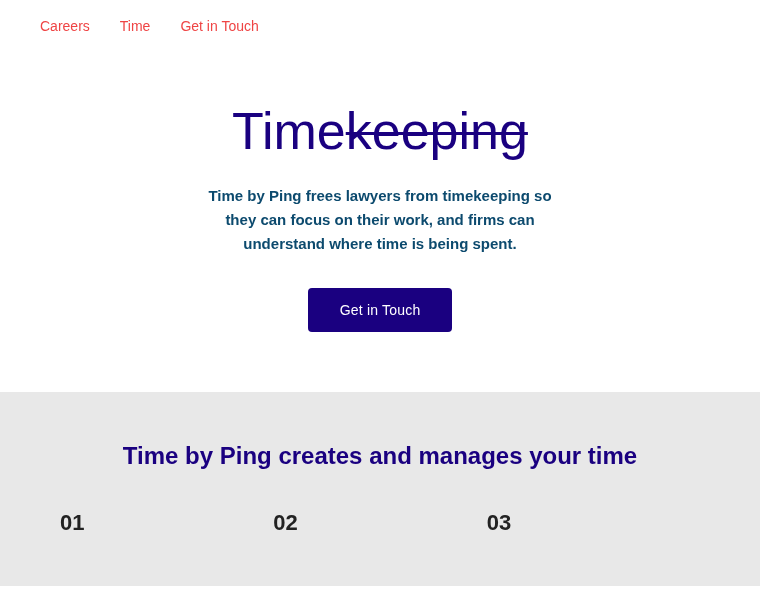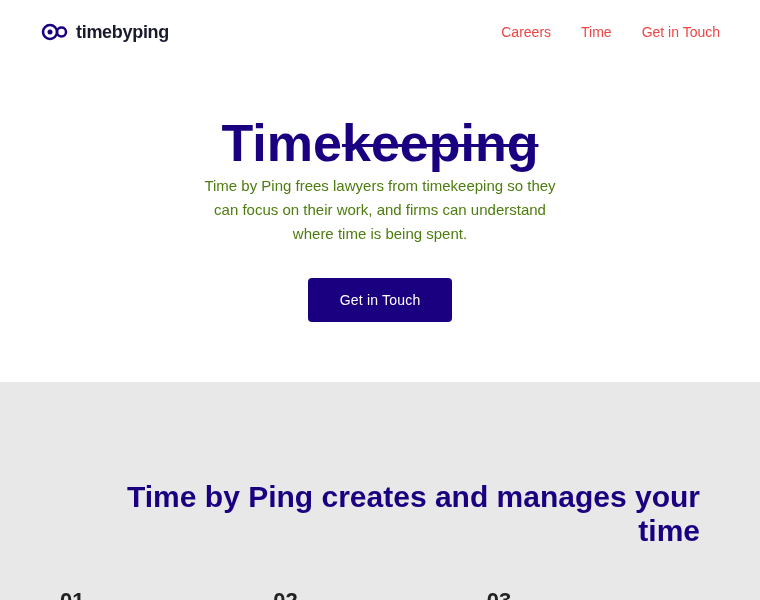--- a/index.html
+++ b/index.html
@@ -63,37 +63,39 @@
       flex-direction: column;
       align-items: center;
       justify-content: center;
       padding: 50px 40px 60px;
       background: #fff;
       text-align: center;
     }
 
     .hero-title {
       font-size: 52px;
-      font-weight: 700;
+      font-weight: 400;
       color: #1a0080;
       line-height: 1.15;
+      margin-bottom: 22px;
     }
 
     .strikethrough {
       text-decoration: line-through;
       text-decoration-color: #1a0080;
       text-decoration-thickness: 3px;
     }
 
     .hero-subtitle {
       font-size: 15px;
-      color: #4d7c0f;
+      color: #0c4a6e;
       line-height: 1.6;
       max-width: 360px;
       margin-bottom: 32px;
+      font-weight: bold;
     }
 
     .cta-button {
       background: #1a0080;
       color: #fff;
       border: none;
       padding: 14px 32px;
       font-size: 14px;
       font-weight: 500;
       border-radius: 4px;
@@ -102,25 +104,24 @@
     }
 
     
     .features-section {
       background: #e8e8e8;
       padding: 50px 60px 40px;
     }
 
     .features-title {
       color: #1a0080;
-      font-size: 30px;
+      font-size: 24px;
       font-weight: 600;
-      text-align: right;
+      text-align: center;
       margin-bottom: 40px;
-      margin-top: 48px;
     }
 
     .features-grid {
       display: flex;
       gap: 0;
       justify-content: space-between;
     }
 
     .feature-item {
       flex: 1;
@@ -130,28 +131,20 @@
       font-size: 22px;
       font-weight: 700;
       color: #222;
       margin-bottom: 10px;
     }
   </style>
 </head>
 <body>
 
 <header>
-  <div class="logo-container">
-    <svg class="logo-icon" viewBox="0 0 28 28" fill="none" xmlns="http://www.w3.org/2000/svg">
-      <circle cx="10" cy="14" r="7" stroke="#1a0080" stroke-width="2.5" fill="none"></circle>
-      <path d="M17 14 C17 8, 26 8, 26 14 C26 20, 17 20, 17 14" stroke="#1a0080" stroke-width="2.5" fill="none"></path>
-      <circle cx="10" cy="14" r="2.5" fill="#1a0080"></circle>
-    </svg>
-    <span class="logo-text">timebyping</span>
-  </div>
   <nav>
     <a href="#">Careers</a>
     <a href="#">Time</a>
     <a href="#">Get in Touch</a>
   </nav>
 </header>
 
 <section class="hero">
   <h1 class="hero-title">
     <span>Time</span><span class="strikethrough">keeping</span><br>

